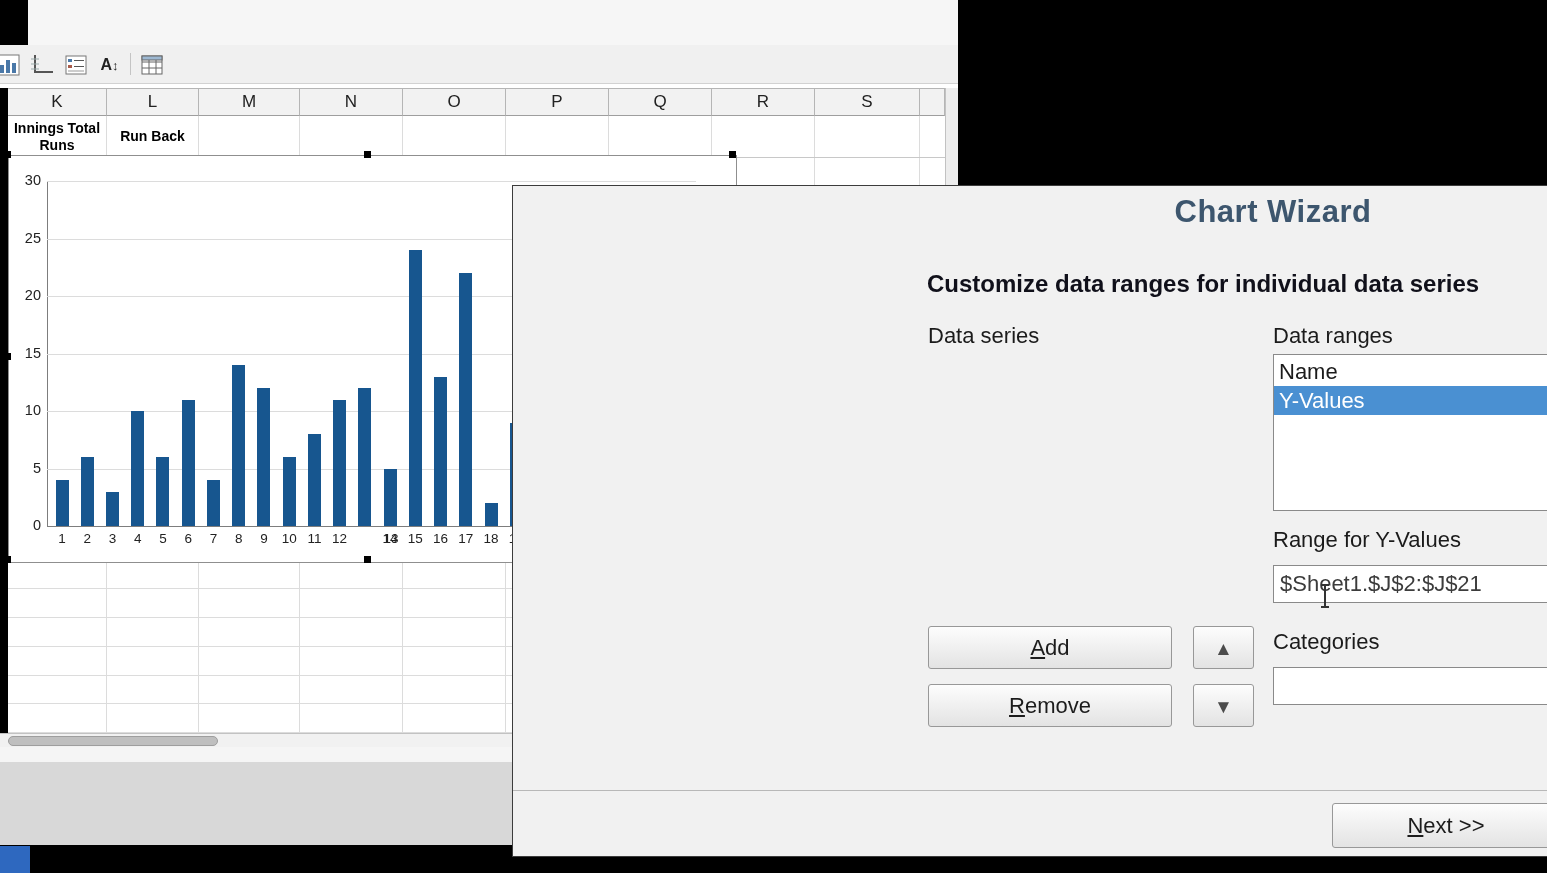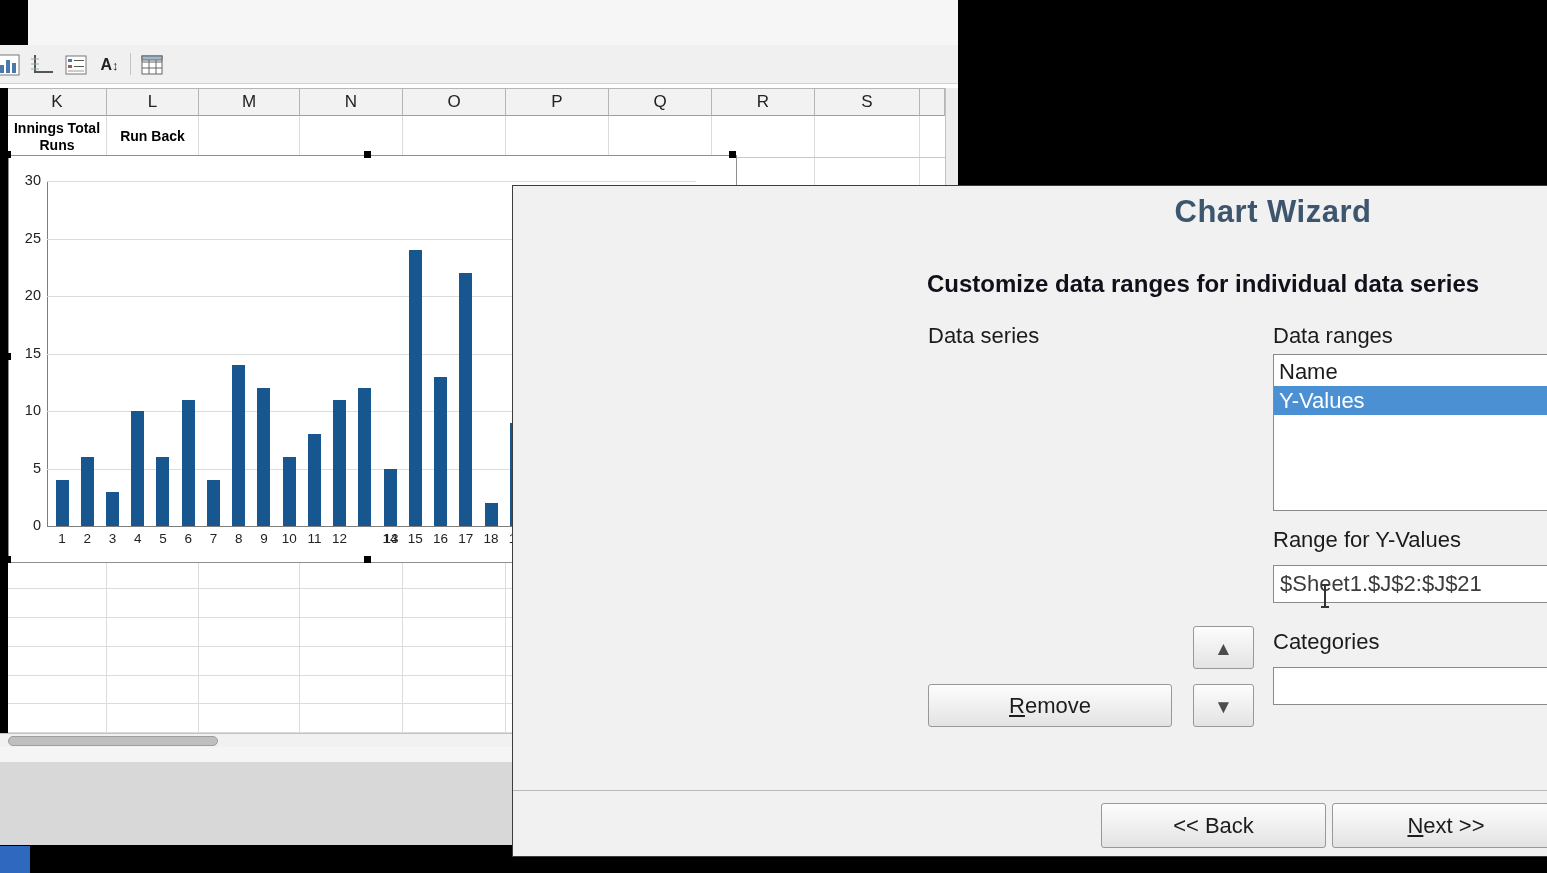--- a/index.html
+++ b/index.html
@@ -250,26 +250,26 @@
     <div class="dr-row">Name</div>
     <div class="dr-row selected">Y-Values</div>
   </div>
 
   <div class="dlabel" style="left:760px;top:341px">Range for Y-Values</div>
   <input class="dinput" id="range-input" type="text" value="$Sheet1.$J$2:$J$21" style="">
 
   <div class="dlabel" style="left:760px;top:443px">Categories</div>
   <input class="dinput" id="categories-input" type="text" value="" style="">
 
+  <div class="btn mn" id="add-btn">Add</div>
   <div class="btn mn" id="remove-btn">Remove</div>
   <div class="btn" id="up-btn"><span>▲</span></div>
   <div class="btn" id="down-btn"><span>▼</span></div>
 
   <div id="dlg-rule"></div>
-  <div class="btn" id="back-btn">&lt;&lt; Back</div>
   <div class="btn mn" id="next-btn">Next &gt;&gt;</div>
 </div>
 
 <div id="ibeam">
   <div class="v"></div>
     <div class="t"></div>
     <div class="b"></div>
 </div>
 
 <div id="blue-frag"></div>

